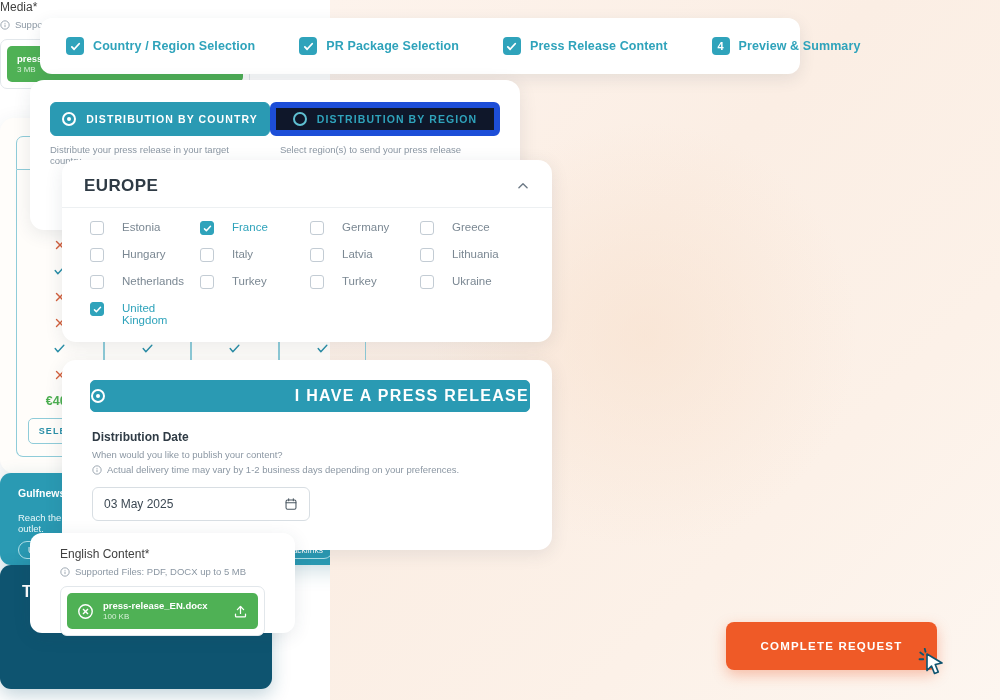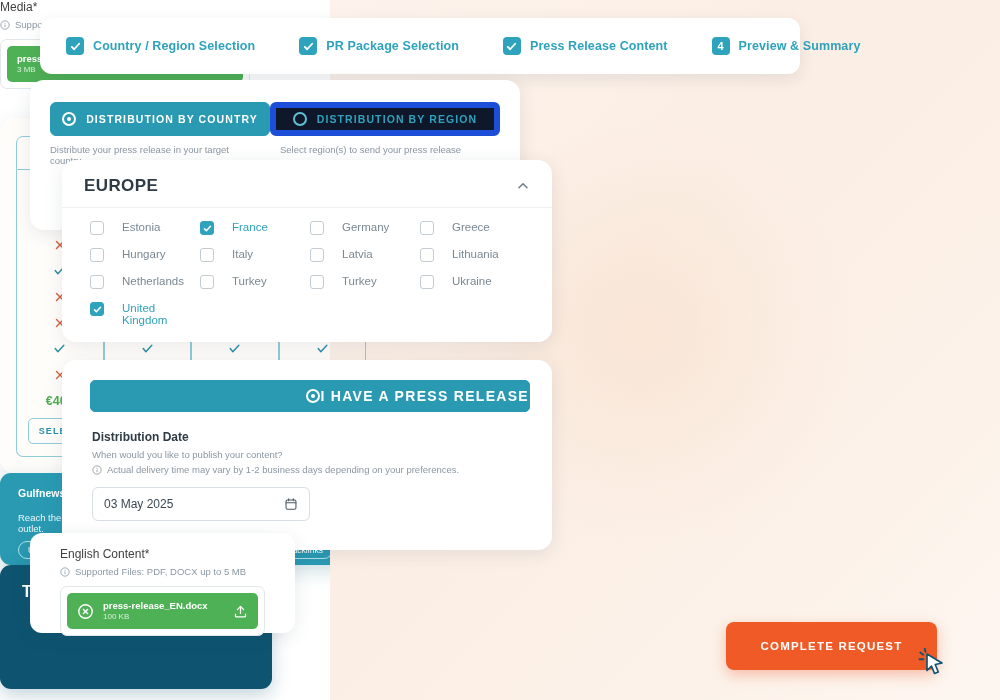--- a/index.html
+++ b/index.html
@@ -99,22 +99,22 @@
   .cb svg { width: 9px; height: 9px; display: none; }
   .cb.on svg { display: block; }
   .cb-label { font-size: 11.5px; color: #7b8893; }
   .cbrow.on .cb-label { color: #2fa3bb; }
 
   
   #pr-card { left: 62px; top: 360px; width: 490px; height: 190px; }
   .pr-seg-row { display: flex; gap: 20px; padding: 20px 22px 0 28px; }
   .pr-btn {
     flex: 1; height: 32px; border-radius: 5px;
-    display: flex; align-items: center; justify-content: flex-end; 
-    font-size: 14px; font-weight: bold; letter-spacing: 1.3px; cursor: pointer;
+    display: flex; align-items: center; justify-content: space-between; 
+    font-size: 16px; font-weight: bold; letter-spacing: 1.3px; cursor: pointer;
   }
   .dd-title { font-size: 12px; font-weight: bold; color: #2f3b45; padding: 18px 0 0 30px; }
   .dd-sub { font-size: 9.5px; color: #8b97a3; padding: 5px 0 0 30px; }
   .dd-note { font-size: 9.5px; color: #8b97a3; padding: 4px 0 0 30px; display: flex; align-items: center; gap: 5px; }
   .info-i { width: 10px; height: 10px; flex: none; }
   .date-box {
     margin: 12px 0 0 30px; width: 218px; height: 34px;
     border: 1px solid #d8dee3; border-radius: 6px; background: #fff;
     display: flex; align-items: center; justify-content: space-between;
     padding: 0 11px; cursor: pointer;

